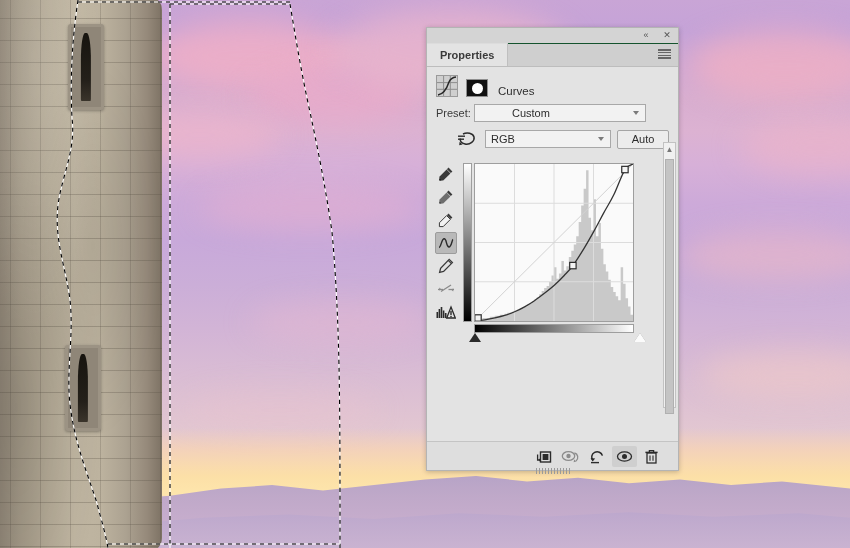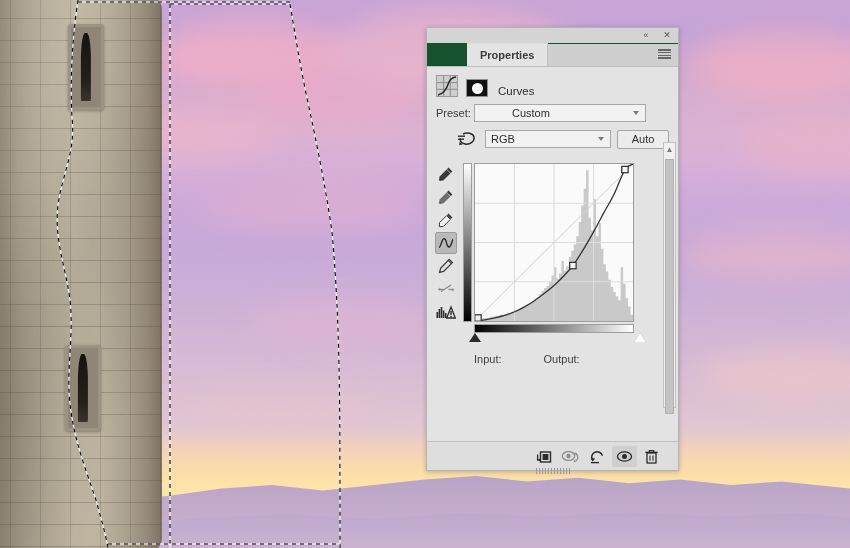--- a/index.html
+++ b/index.html
@@ -115,21 +115,21 @@
     height:15px;background:#d4d4d4;display:flex;align-items:center;
     justify-content:flex-end;padding-right:5px;gap:9px;flex:0 0 auto;
   }
   .tb-ico{
     font-size:9px;color:#555;line-height:1;cursor:pointer;
     width:12px;text-align:center;user-select:none;
   }
 
   .tabrow{
     height:23px;background:#14532d;display:flex;align-items:flex-end;flex:0 0 auto;
-    border-bottom:1px solid #bdbdbd;position:relative;padding-left:40px;
+    border-bottom:1px solid #bdbdbd;position:relative;
   }
   .tab{
     height:22px;line-height:22px;padding:0 13px;font-size:11px;color:#3b3b3b;
     background:#e3e3e3;border-right:1px solid #bfbfbf;
     border-top:1px solid #dcdcdc;
     font-weight:bold;
   }
   .tabfill{flex:1;height:22px;background:#cfcfcf;}
   .hamburger{
     position:absolute;right:7px;top:6px;width:13px;height:10px;cursor:pointer;
@@ -447,24 +447,20 @@
             </svg>
         </div>
       </div>
     </div>
 
     <div class="sliderrow" style="margin-top:-1px;">
       <div class="tri-black" style="left:40px;top:1px;"></div>
       <div class="tri-white" style="left:205px;top:1px;"></div>
     </div>
 
-    <div class="iorow" style="margin-top:4px;">
-      <span>Input:</span>
-      <span>Output:</span>
-    </div>
 
     <div class="scrollbar">
       <div class="sb-arrow">▲</div>
       <div class="sb-track">
         <div class="sb-thumb"></div>
       </div>
       <div class="sb-arrow">▼</div>
     </div>
   </div>
 

